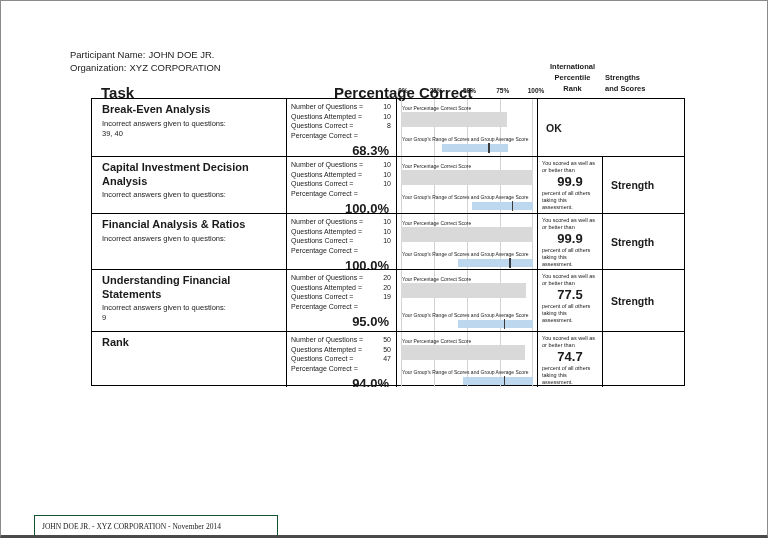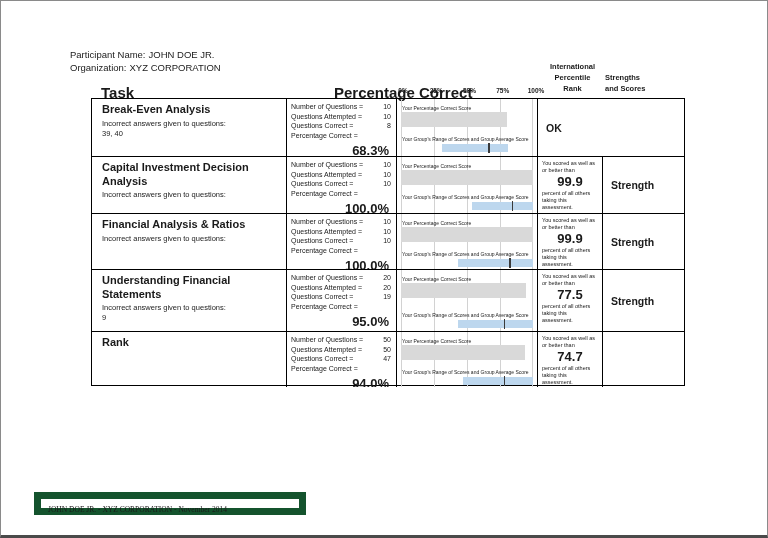--- a/index.html
+++ b/index.html
@@ -45,21 +45,21 @@
   .g0{left:0;} .g25{left:25%;} .g50{left:50%;} .g75{left:75%;} .g100{right:0;}
   .bar-label { position:absolute; left:1px; font-size:5px; line-height:6px; color:#222; white-space:nowrap; z-index:2; }
   .lbl1 { top:6px; } .lbl2 { top:37px; }
   .scorebar { position:absolute; top:13px; height:15px; left:0; z-index:1; }
   .rangebar { position:absolute; top:45px; height:8px; z-index:1; }
   .avgmark  { position:absolute; top:44px; height:10px; width:1.5px; z-index:2; }
 
   .p-small { font-size:5.5px; line-height:7px; }
   .p-num   { text-align:center; font-size:13px; font-weight:bold; line-height:16px; }
 
-  .footer-box { left:33px; top:491px; width:272px; height:23px; box-sizing:border-box; border:7px solid #14532d; }
+  .footer-box { left:33px; top:514px; width:244px; height:23px; box-sizing:border-box; border:1px solid #14532d; }
   .footer-text { font-family:"Liberation Serif", serif; font-size:7.5px; line-height:21px; padding-left:7px; white-space:nowrap; }
 </style>
 </head>
 <body>
 
 <div class="page">
 
   <div class="abs meta" style="top:48px;">
     <span>Participant Name:</span><span class="val">JOHN DOE JR.</span>
   </div>

